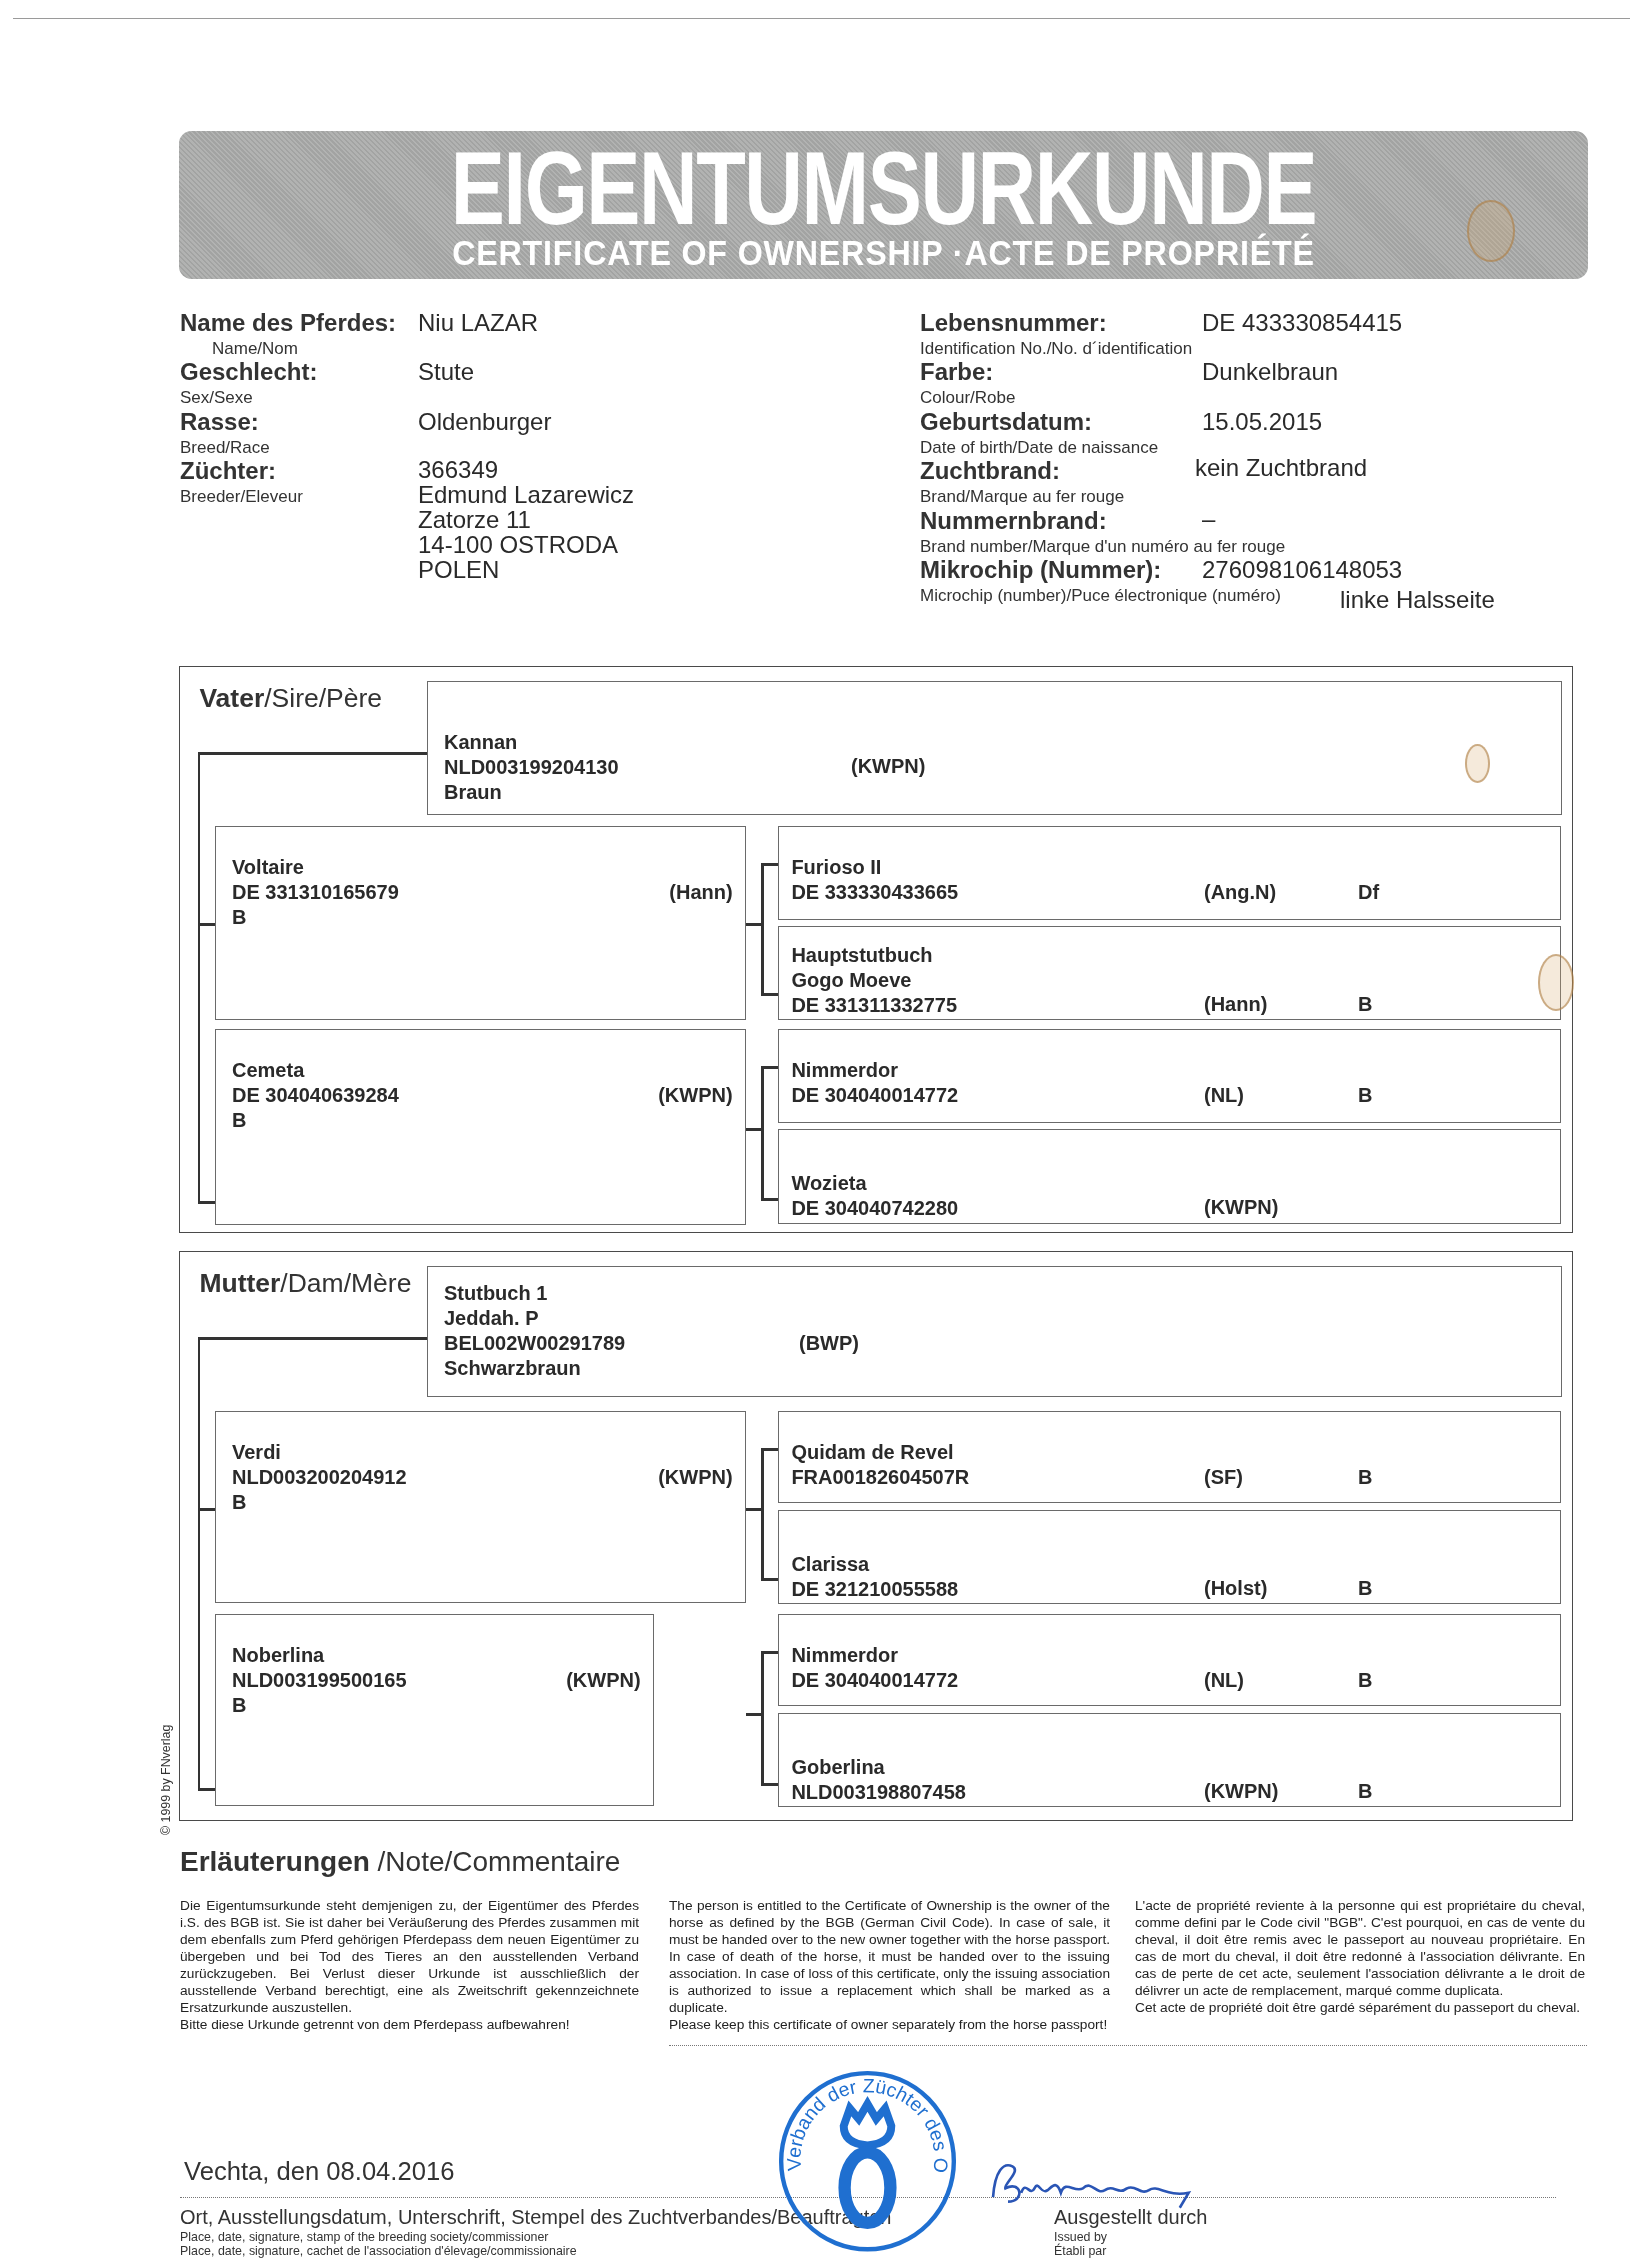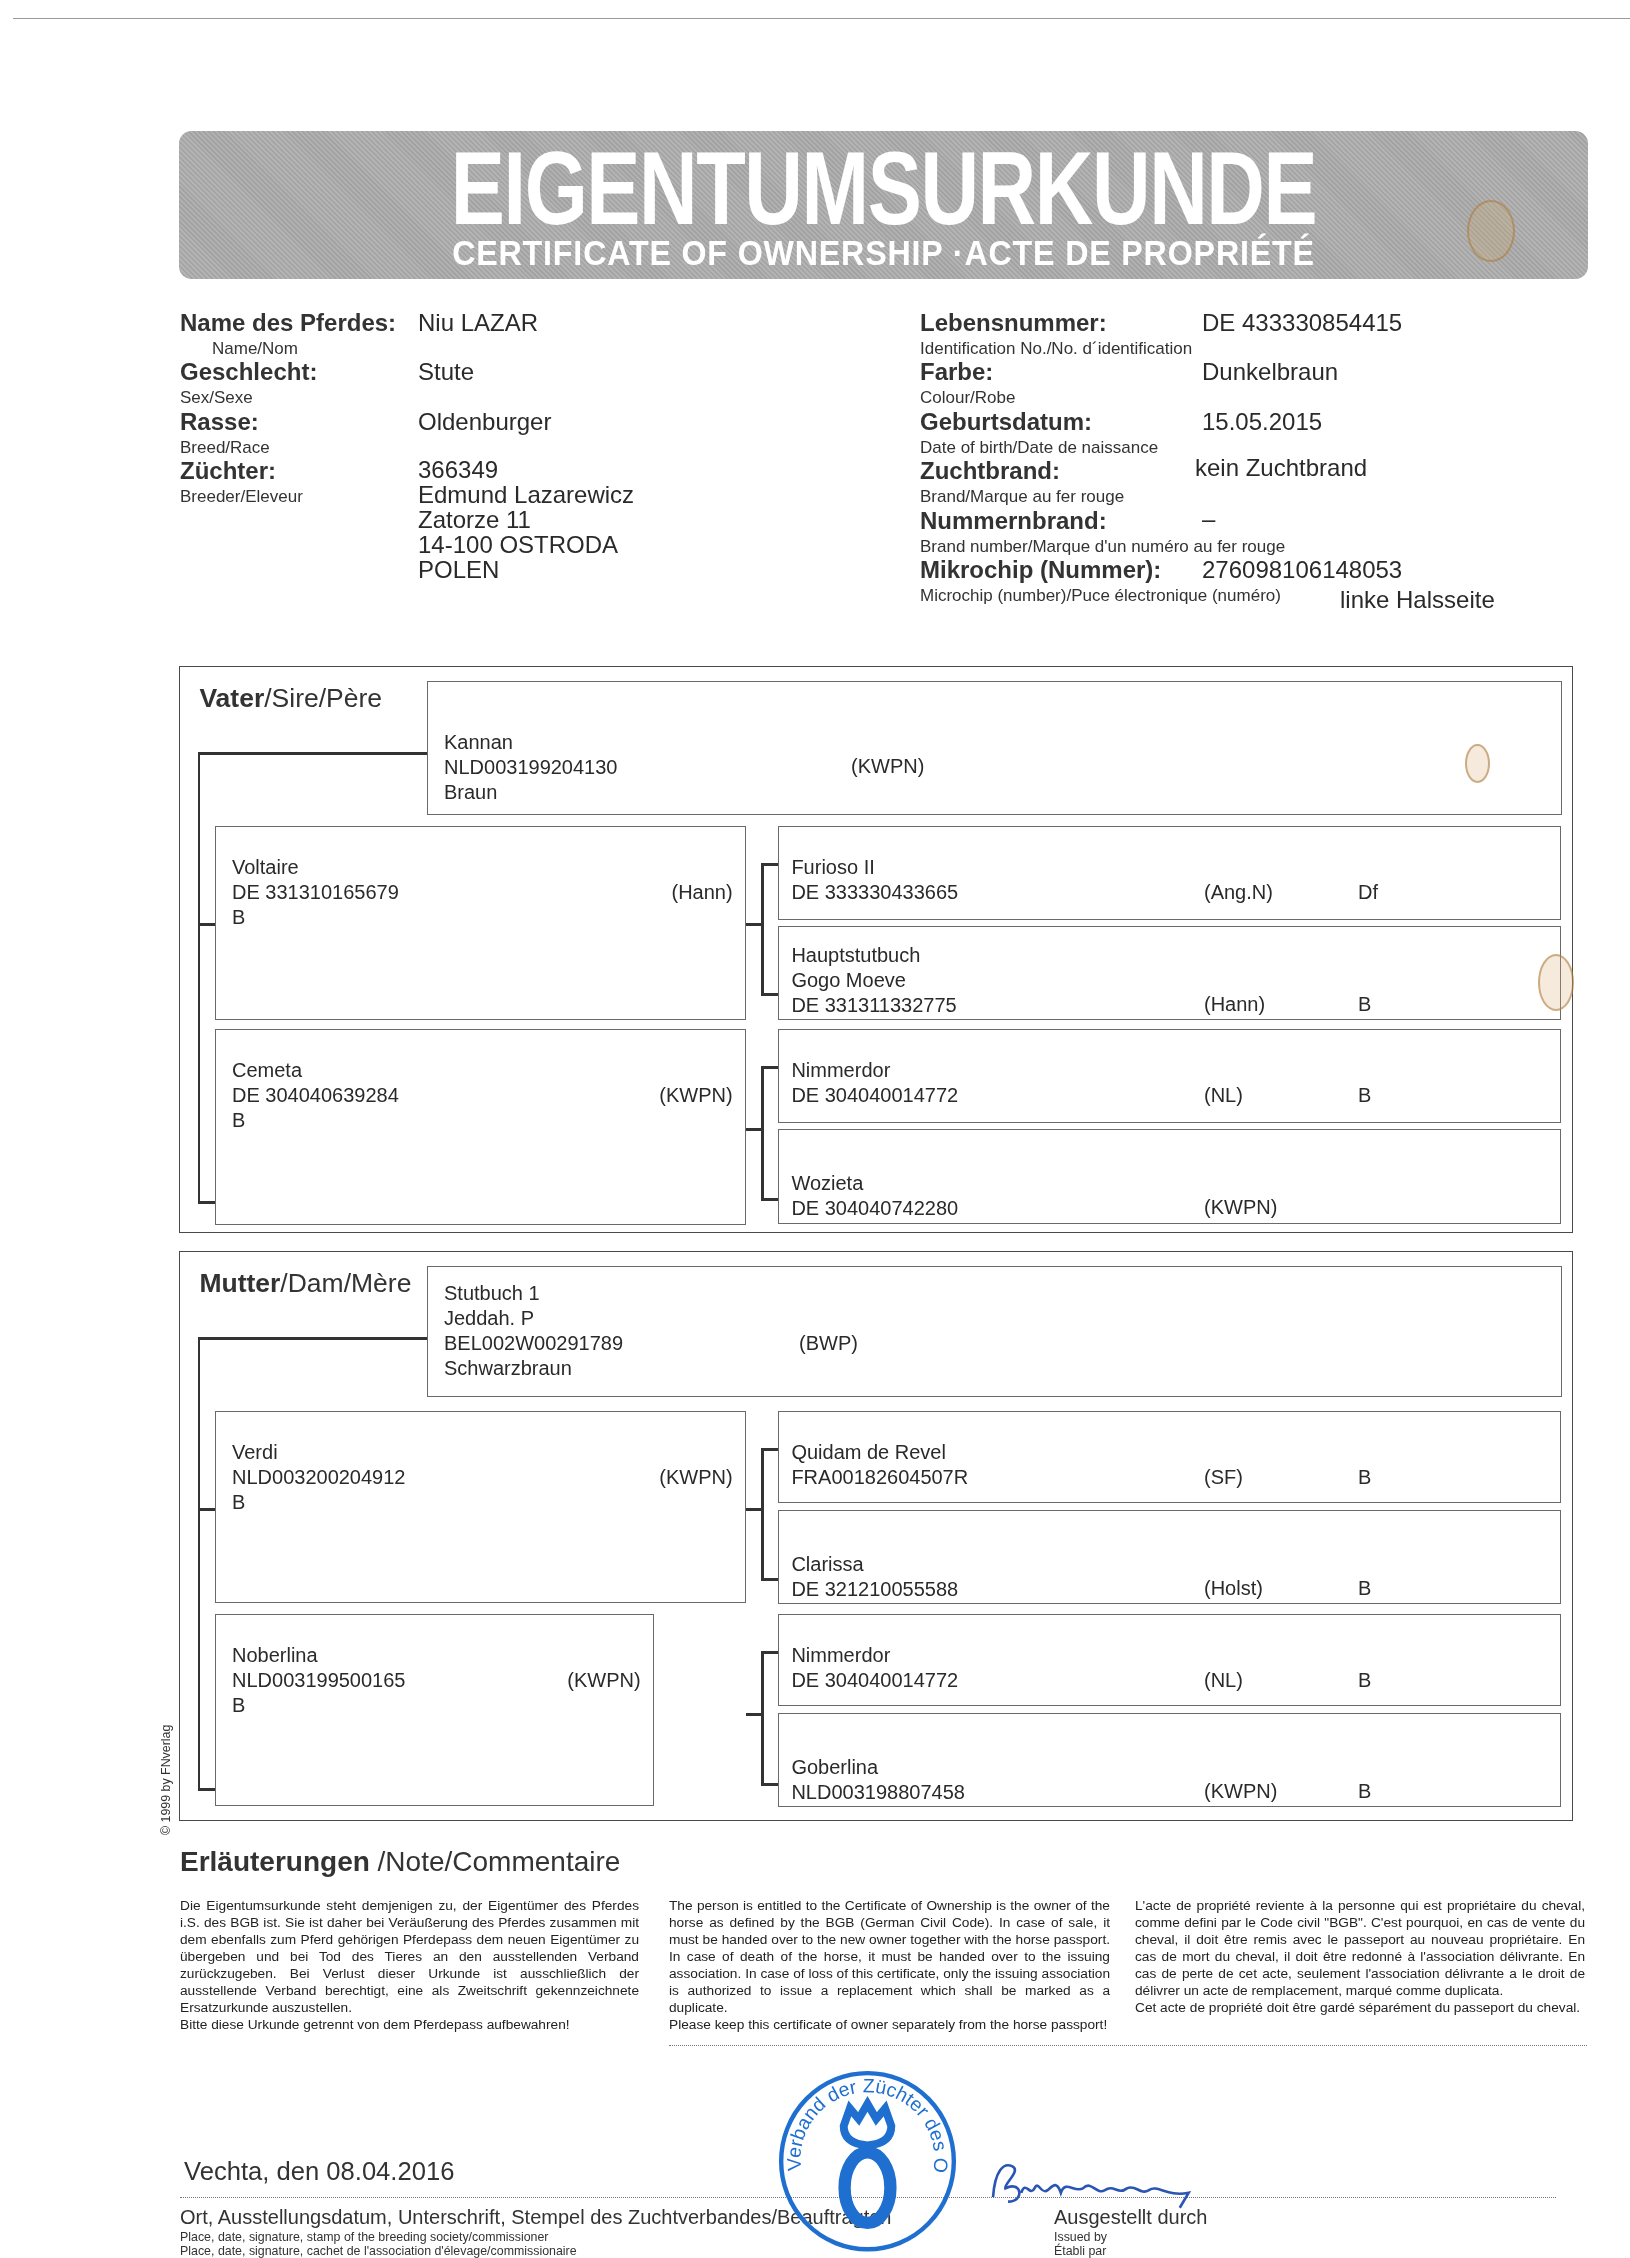--- a/index.html
+++ b/index.html
@@ -16,21 +16,21 @@
   .banner-sub { left: 0; width: 100%; top: 102px; text-align: center; color: #ffffff;
                 font-weight: 700; font-size: 35px; letter-spacing: 0.9px; line-height: 39px; transform: scaleX(0.92); }
   .stain { border-radius: 50%; border: 2.6px solid rgba(170,120,60,0.55); background: rgba(214,170,110,0.25); }
 
   .lbl { font-weight: 700; font-size: 24px; color: #333; white-space: nowrap; }
   .sublbl { font-size: 17px; color: #333; white-space: nowrap; }
   .val { font-size: 24px; color: #2a2a2a; white-space: nowrap; }
 
   .section { border: 1.8px solid #4a4a4a; }
   .box { border: 1.8px solid #6a6a6a; background: #fff; box-sizing: border-box; }
-  .ped-text { font-size: 20px; line-height: 25px; color: #2a2a2a; white-space: nowrap; }
+  .ped-text { font-size: 20px; line-height: 25px; color: #2a2a2a; white-space: nowrap; font-weight: bold; }
   .sec-title { font-size: 26.5px; color: #333; white-space: nowrap; }
   .sec-title b { font-weight: 700; }
   .line-h { height: 2.6px; background: #333; }
   .line-v { width: 2.6px; background: #333; }
 
   .note-title { font-size: 28px; color: #333; white-space: nowrap; text-align: right; }
   .note-col { font-size: 13.7px; line-height: 17px; color: #222; text-align: justify; }
   .dotline { height: 0; border-top: 1.8px dotted #777; }
   .foot-main { font-size: 25.6px; color: #333; white-space: nowrap; }
   .foot-sub { font-size: 20px; color: #333; white-space: nowrap; }

